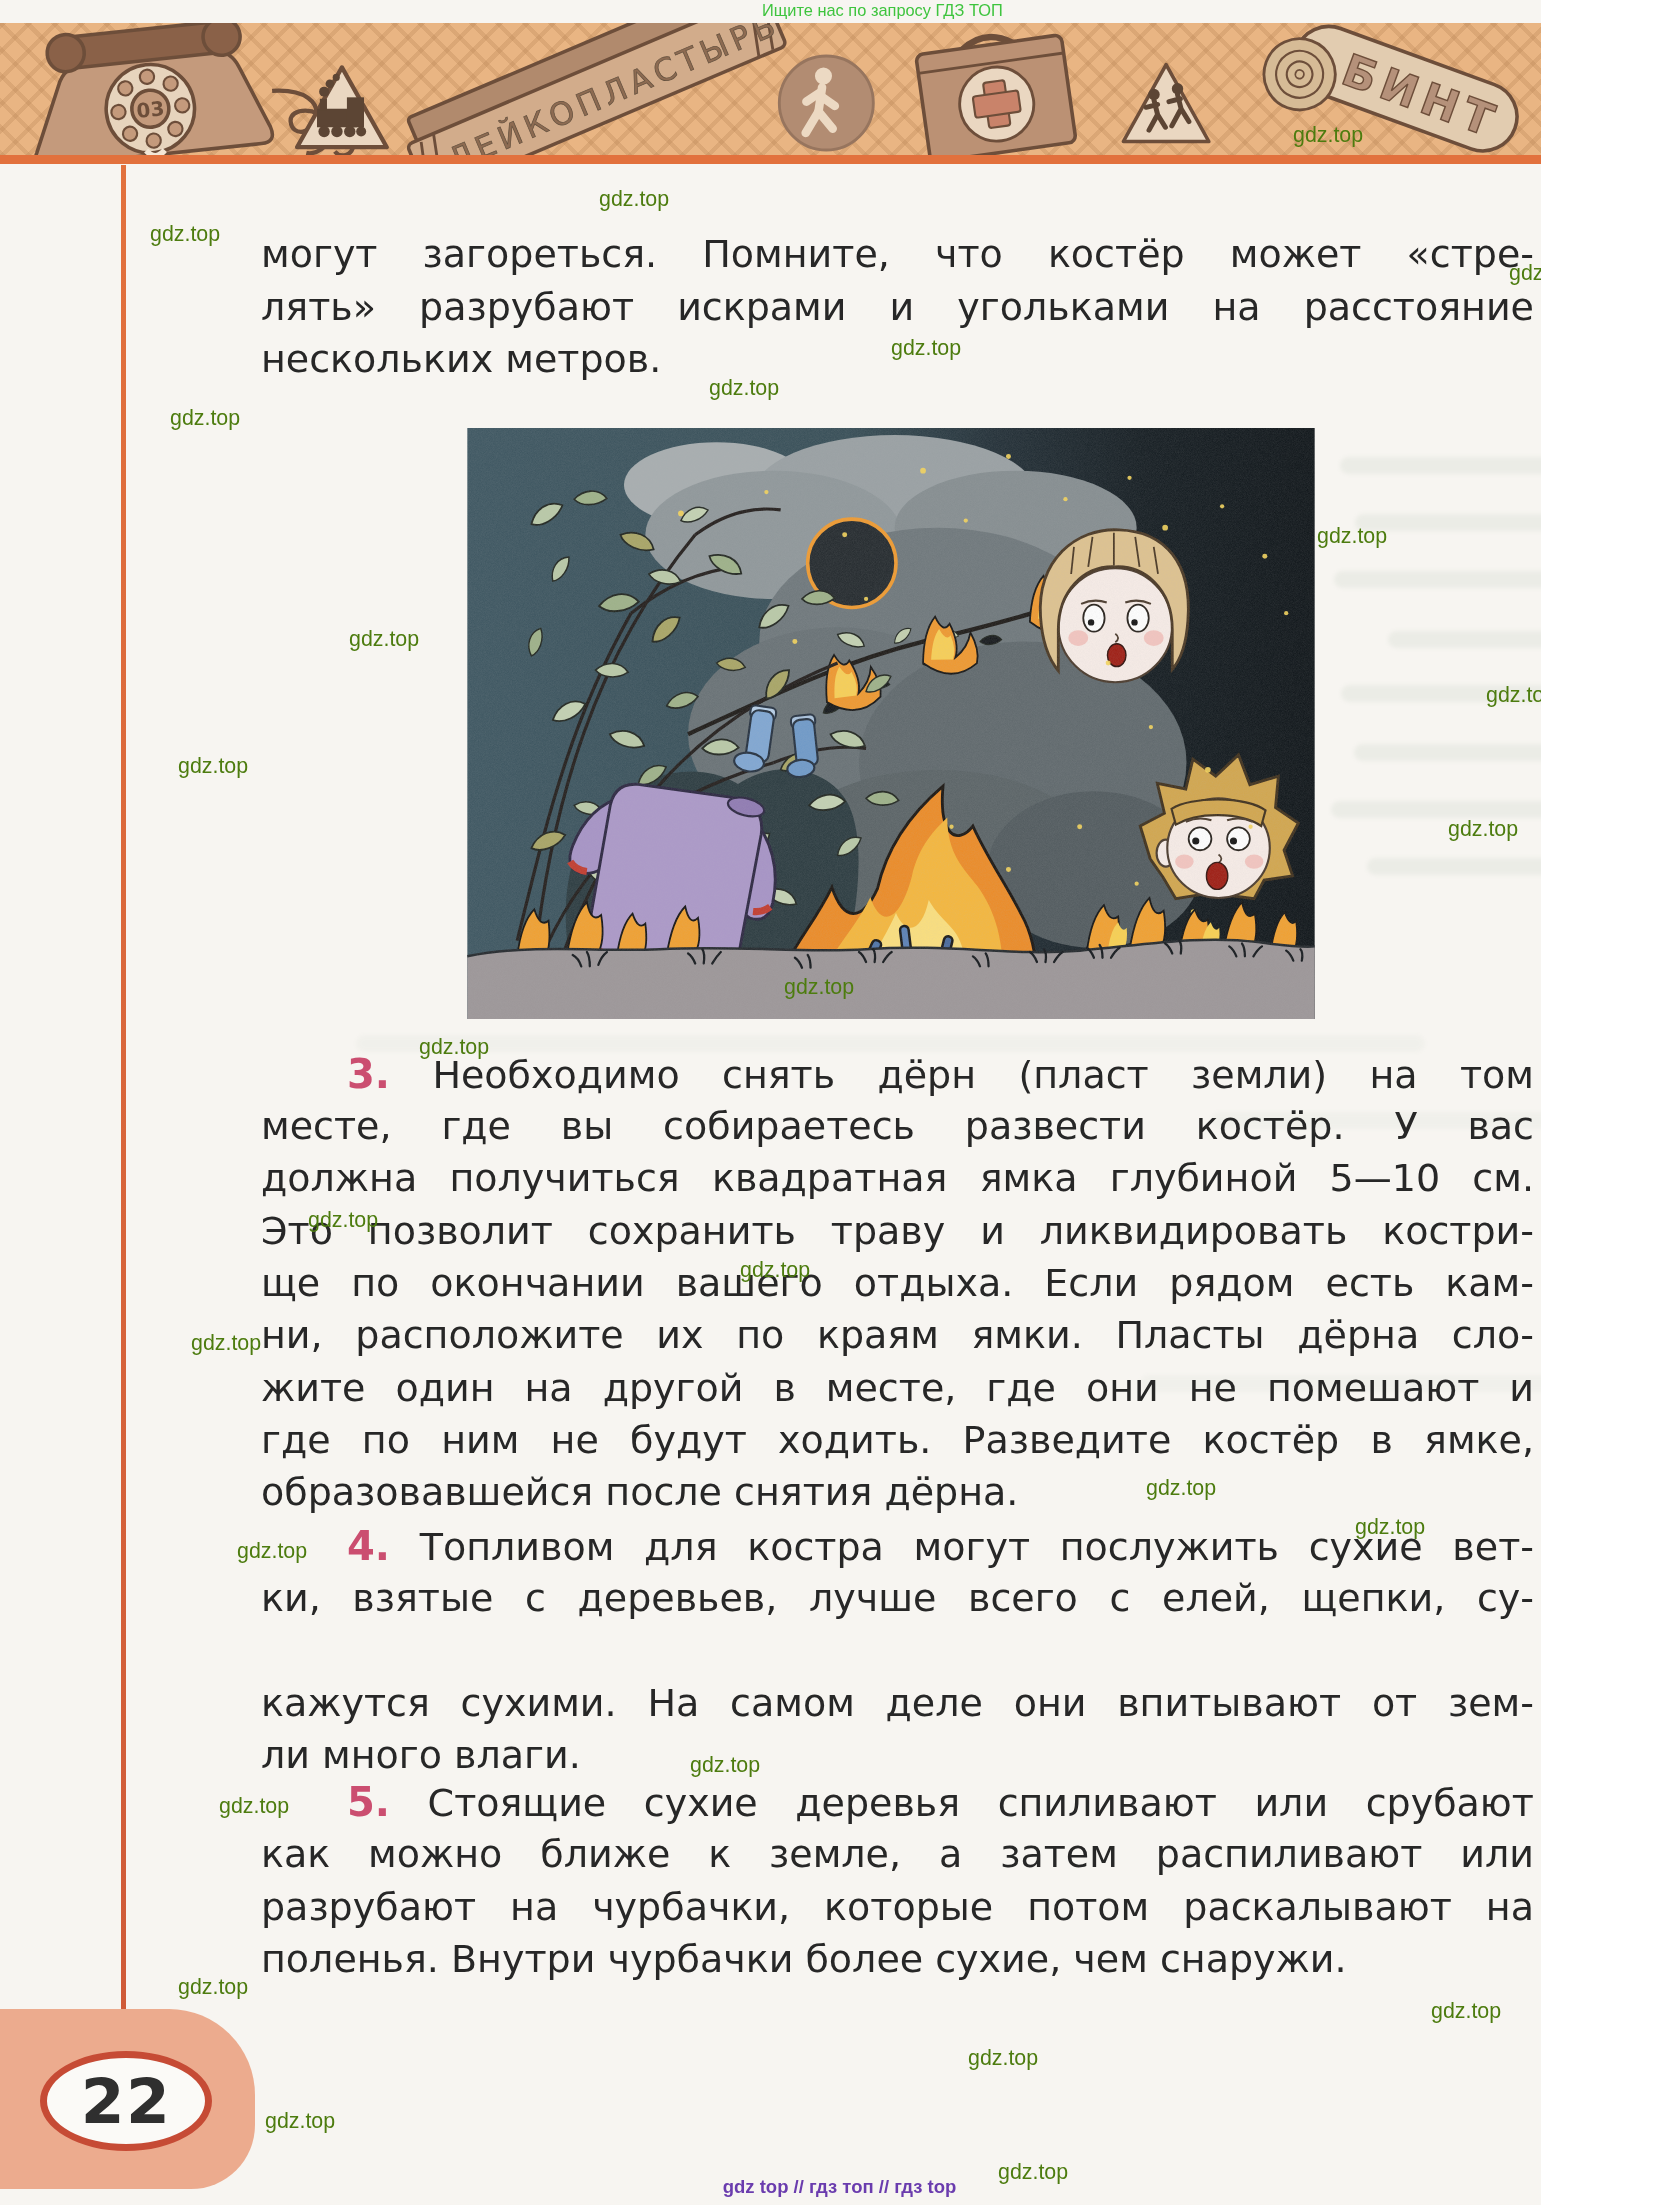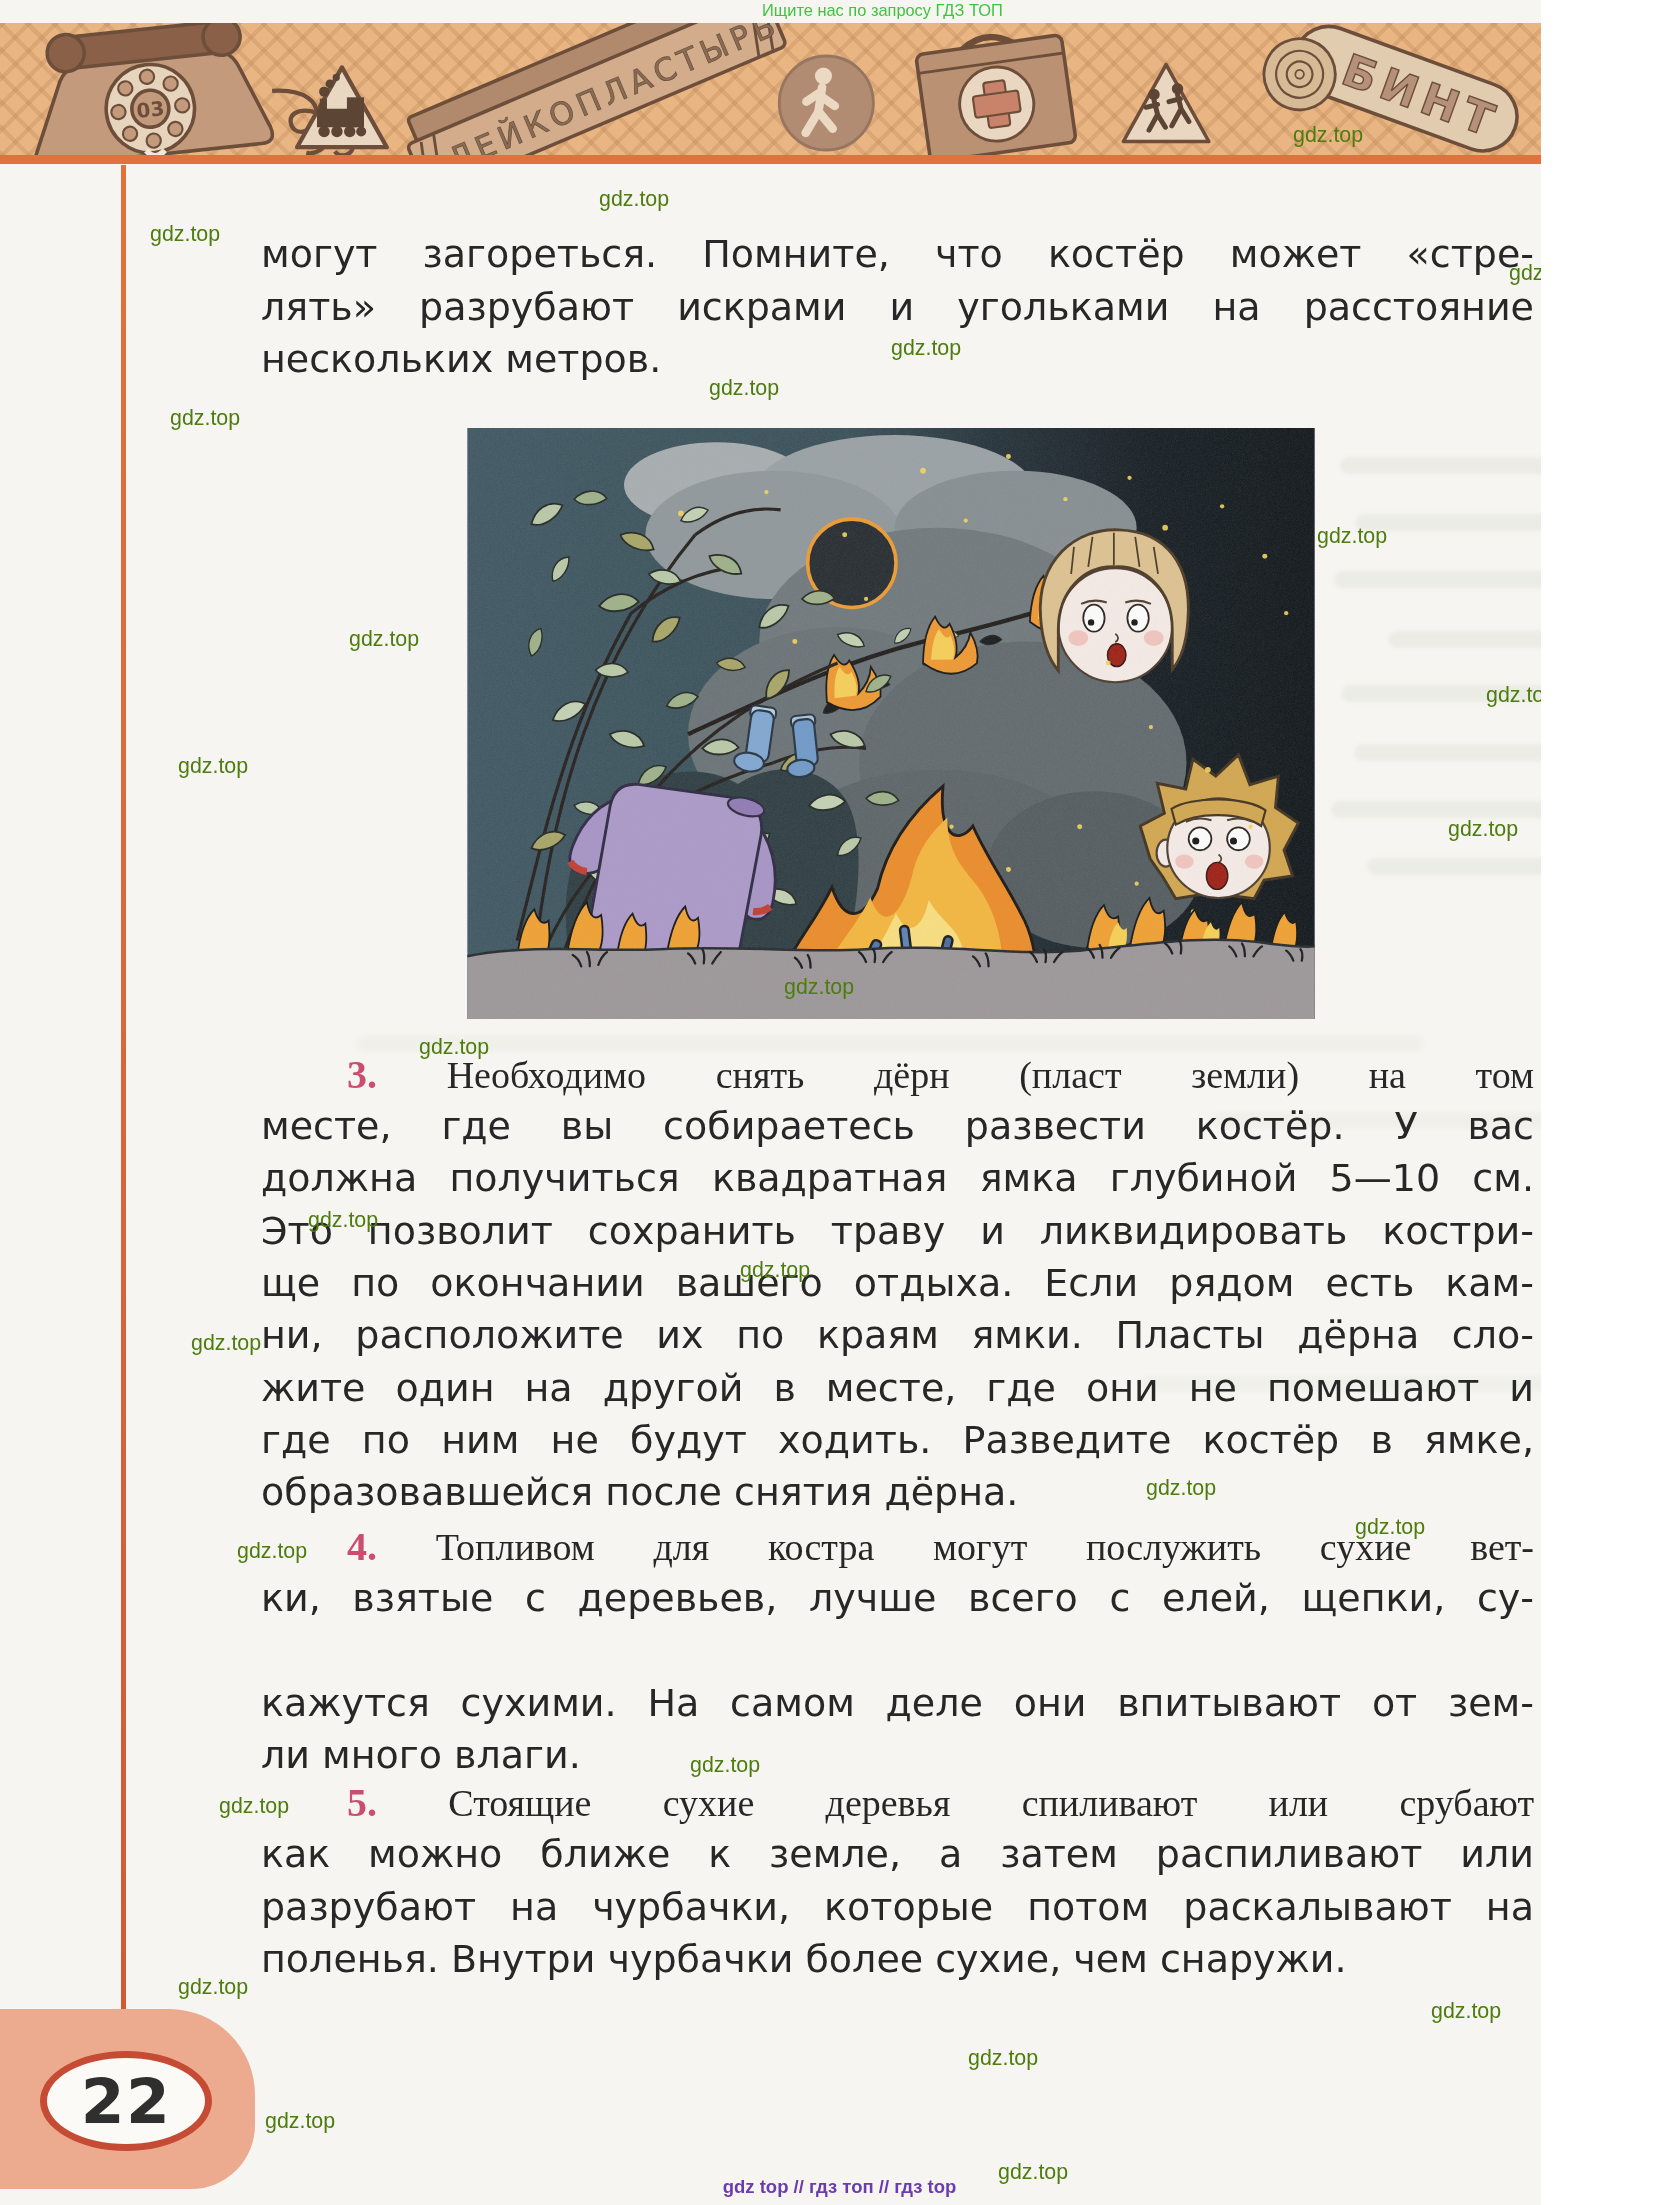--- a/index.html
+++ b/index.html
@@ -20,21 +20,21 @@
   .page-edge{position:absolute;left:1616px;top:165px;width:63px;height:2041px;
          background:linear-gradient(90deg,rgba(60,40,20,.10),rgba(60,40,20,0) 35%,rgba(60,40,20,.05) 80%,rgba(255,255,255,0));}
   
   .wm{position:absolute;font:21.4px "Liberation Sans",sans-serif;color:#4d7c0f;white-space:nowrap;text-align:center;}
   
   .tline{position:absolute;left:261px;width:1273px;height:53px;
          font-size:38px;line-height:53px;color:#272727;
          text-align:justify;white-space:normal;}
   .tline.j{text-align-last:justify;}
   .tline.l{text-align:right;text-align-last:left;}
-  .tline.ind{padding-left:86px;width:1187px;font-family:Liberation Serif, serif;}
+  .tline.ind{padding-left:86px;width:1187px;}
   .pnum{color:#cb4e70;font-weight:bold;font-size:40px;}
   
   .bleed{position:absolute;height:17px;background:#87a089;opacity:.10;filter:blur(2.1px);border-radius:8.6px;}
   .bleed.lt{opacity:.05;}
   
   .illus{position:absolute;left:467px;top:428px;width:848px;height:591px;}
   .illus svg{display:block;width:848px;height:591px;}
   
   .tab{position:absolute;left:-24px;top:2009px;width:279px;height:180px;background:#ecab8e;
        border-radius:0 86px 64px 0;}

